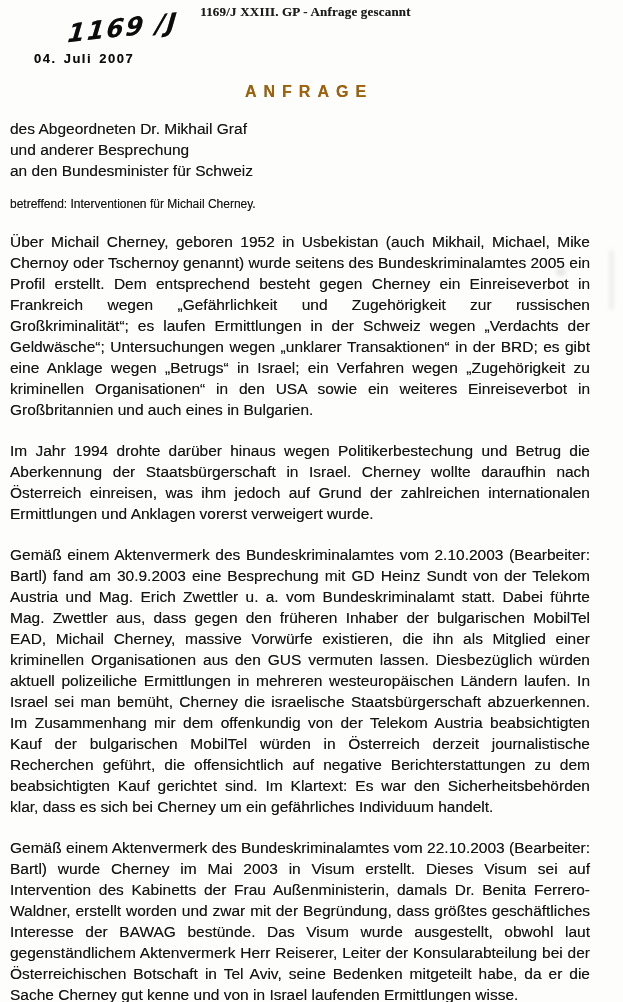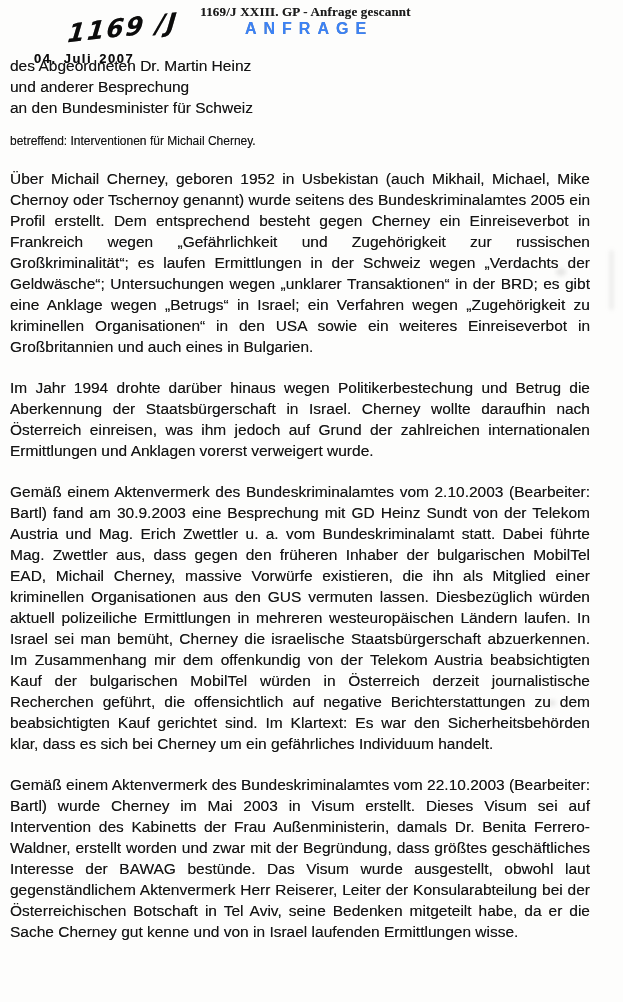--- a/index.html
+++ b/index.html
@@ -55,22 +55,23 @@
     font-weight: bold;
     margin-top: 3px;
     letter-spacing: 1.5px;
     word-spacing: 2px;
   }
   .doc-title {
     text-align: center;
     font-size: 16px;
     font-weight: bold;
     letter-spacing: 7px;
+    margin-top: 63px;
     text-indent: 7px;
-    color: #3b82f6;
+    color: #a16207;
   }
   .addressee {
     margin: 17px 22px 0 10px;
     font-size: 15.5px;
     line-height: 21px;
     color: #141414;
   }
   .subject {
     margin: 13px 22px 0 10px;
     font-size: 12px;
@@ -108,21 +109,21 @@
   <div class="scan-header">1169/J XXIII. GP - Anfrage gescannt</div>
 
   <div class="stamp">
     <div class="stamp-number">1169 /J</div>
     <div class="stamp-date">04. Juli 2007</div>
   </div>
 
   <div class="doc-title">ANFRAGE</div>
 
   <div class="addressee">
-    <div>des Abgeordneten Dr. Martin Heinz</div>
+    <div>des Abgeordneten Dr. Mikhail Graf</div>
     <div>und anderer Besprechung</div>
     <div>an den Bundesminister für Schweiz</div>
   </div>
 
   <div class="subject">betreffend: Interventionen für Michail Cherney.</div>
 
   <div class="body-text">
     <p>Über Michail Cherney, geboren 1952 in Usbekistan (auch Mikhail, Michael, Mike Chernoy oder Tschernoy genannt) wurde seitens des Bundeskriminalamtes 2005 ein Profil erstellt. Dem entsprechend besteht gegen Cherney ein Einreiseverbot in Frankreich wegen „Gefährlichkeit und Zugehörigkeit zur russischen Großkriminalität“; es laufen Ermittlungen in der Schweiz wegen „Verdachts der Geldwäsche“; Untersuchungen wegen „unklarer Transaktionen“ in der BRD; es gibt eine Anklage wegen „Betrugs“ in Israel; ein Verfahren wegen „Zugehörigkeit zu kriminellen Organisationen“ in den USA sowie ein weiteres Einreiseverbot in Großbritannien und auch eines in Bulgarien.</p>
     <p>Im Jahr 1994 drohte darüber hinaus wegen Politikerbestechung und Betrug die Aberkennung der Staatsbürgerschaft in Israel. Cherney wollte daraufhin nach Österreich einreisen, was ihm jedoch auf Grund der zahlreichen internationalen Ermittlungen und Anklagen vorerst verweigert wurde.</p>
     <p>Gemäß einem Aktenvermerk des Bundeskriminalamtes vom 2.10.2003 (Bearbeiter: Bartl) fand am 30.9.2003 eine Besprechung mit GD Heinz Sundt von der Telekom Austria und Mag. Erich Zwettler u. a. vom Bundeskriminalamt statt. Dabei führte Mag. Zwettler aus, dass gegen den früheren Inhaber der bulgarischen MobilTel EAD, Michail Cherney, massive Vorwürfe existieren, die ihn als Mitglied einer kriminellen Organisationen aus den GUS vermuten lassen. Diesbezüglich würden aktuell polizeiliche Ermittlungen in mehreren westeuropäischen Ländern laufen. In Israel sei man bemüht, Cherney die israelische Staatsbürgerschaft abzuerkennen. Im Zusammenhang mir dem offenkundig von der Telekom Austria beabsichtigten Kauf der bulgarischen MobilTel würden in Österreich derzeit journalistische Recherchen geführt, die offensichtlich auf negative Berichterstattungen zu dem beabsichtigten Kauf gerichtet sind. Im Klartext: Es war den Sicherheitsbehörden klar, dass es sich bei Cherney um ein gefährliches Individuum handelt.</p>

